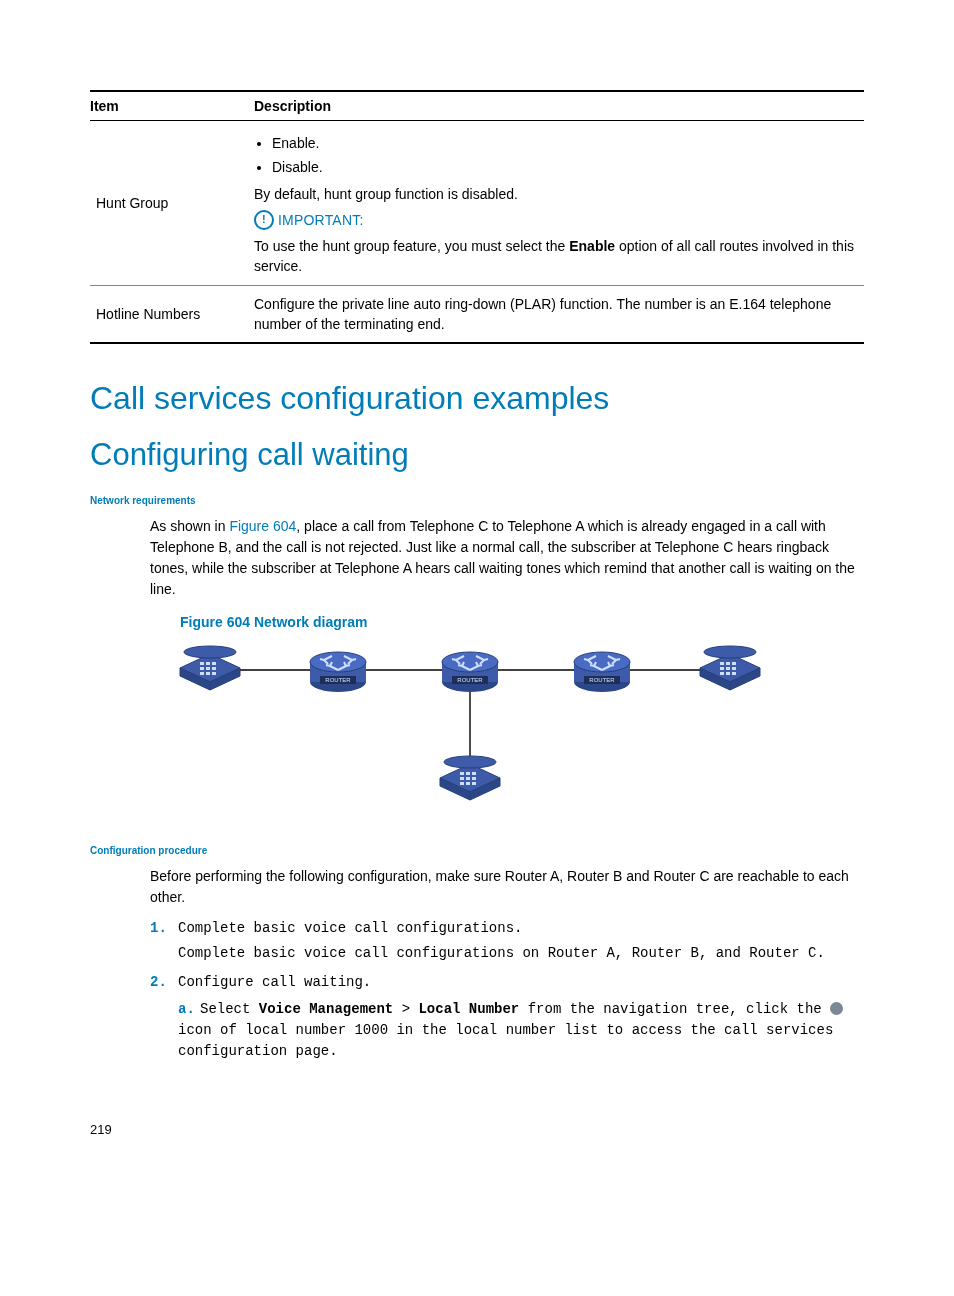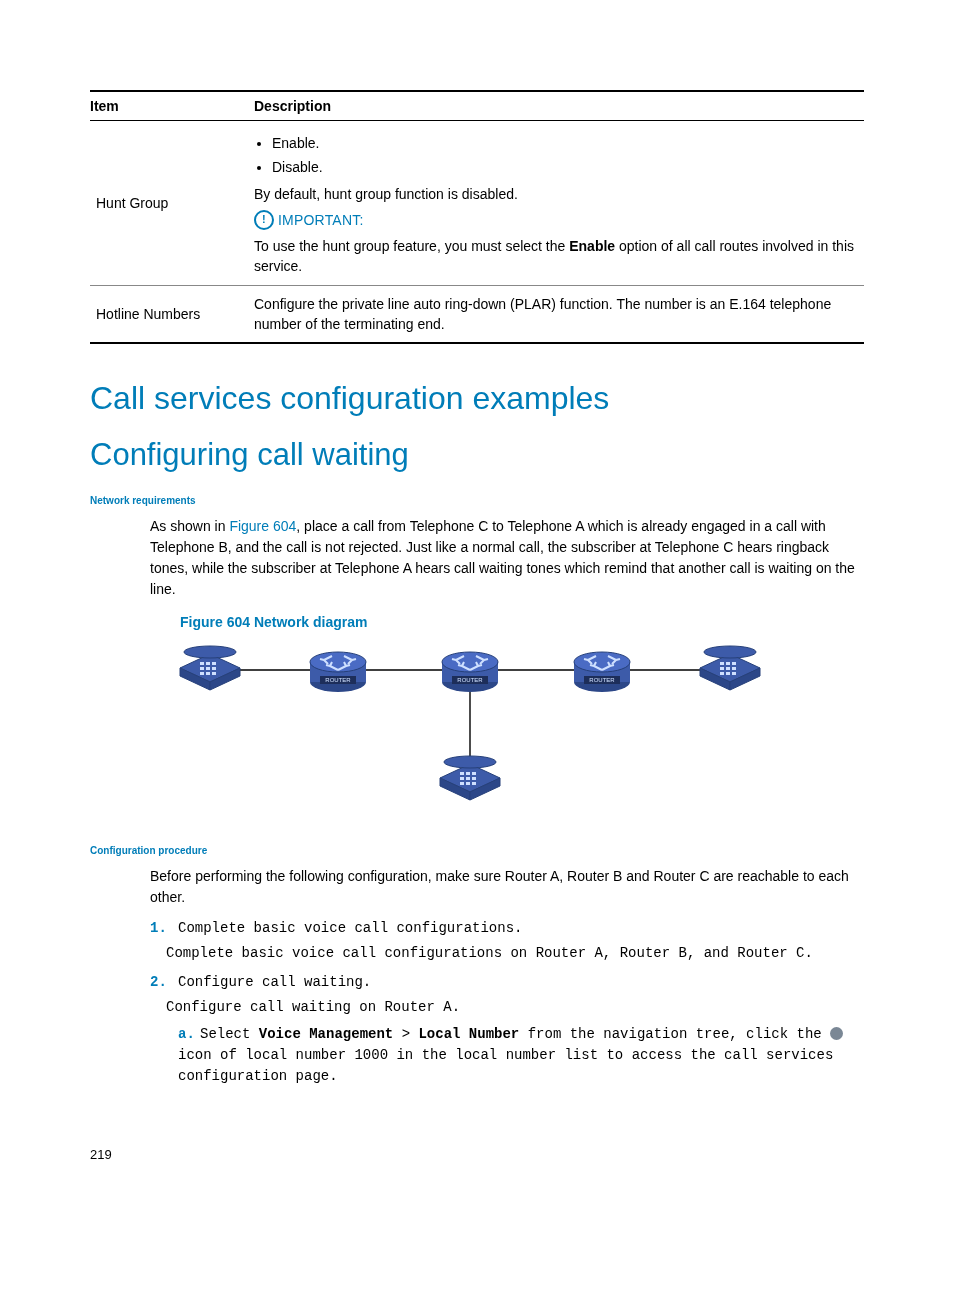--- a/index.html
+++ b/index.html
@@ -82,21 +82,21 @@
     margin: 14px 0 10px 90px;
     font-size: 14px;
   }
   a.xref { color: #007db8; text-decoration: none; }
   ol.num { list-style: none; margin: 0 0 0 60px; padding: 0; font-family: Liberation Mono, monospace; }
   ol.num > li { margin: 8px 0; line-height: 1.5; }
   ol.num > li .num-marker {
     color: #007db8; font-weight: bold;
     display: inline-block; width: 28px;
   }
-  ol.num > li .step-body { display: block; margin-left: 16px; margin-top: 4px; }
+  ol.num > li .step-body { display: block; margin-left: 28px; margin-top: 4px; }
   ol.alpha { list-style: none; margin: 6px 0 0 28px; padding: 0; }
   ol.alpha > li .alpha-marker {
     color: #007db8; font-weight: bold;
     display: inline-block; width: 22px;
   }
   ol.alpha > li .alpha-text { display:inline; }
   .diagram { margin: 10px 0 10px 80px; }
   .page-num { text-align:left; font-size:13px; margin-top:60px; }
   .op-icon {
     display:inline-block; width:13px; height:13px;
@@ -196,21 +196,20 @@
 <h3 class="page-h3">Configuration procedure</h3>
 <p class="body">Before performing the following configuration, make sure Router A, Router B and Router C are reachable to each other.</p>
 
 <ol class="num">
   <li>
     <span class="num-marker">1.</span><span>Complete basic voice call configurations.</span>
     <span class="step-body">Complete basic voice call configurations on Router A, Router B, and Router C.</span>
   </li>
   <li>
     <span class="num-marker">2.</span><span>Configure call waiting.</span>
-    <span class="step-body">Configure call waiting on Router A.</span>
     <ol class="alpha">
       <li>
         <span class="alpha-marker">a.</span><span class="alpha-text"><span>Select </span><b>Voice Management</b><span> &gt; </span><b>Local Number</b><span> from the navigation tree, click the </span><span class="op-icon"></span><span> icon of local number 1000 in the local number list to access the call services configuration page.</span></span>
       </li>
     </ol>
   </li>
 </ol>
 
 <div class="page-num">219</div>
 

